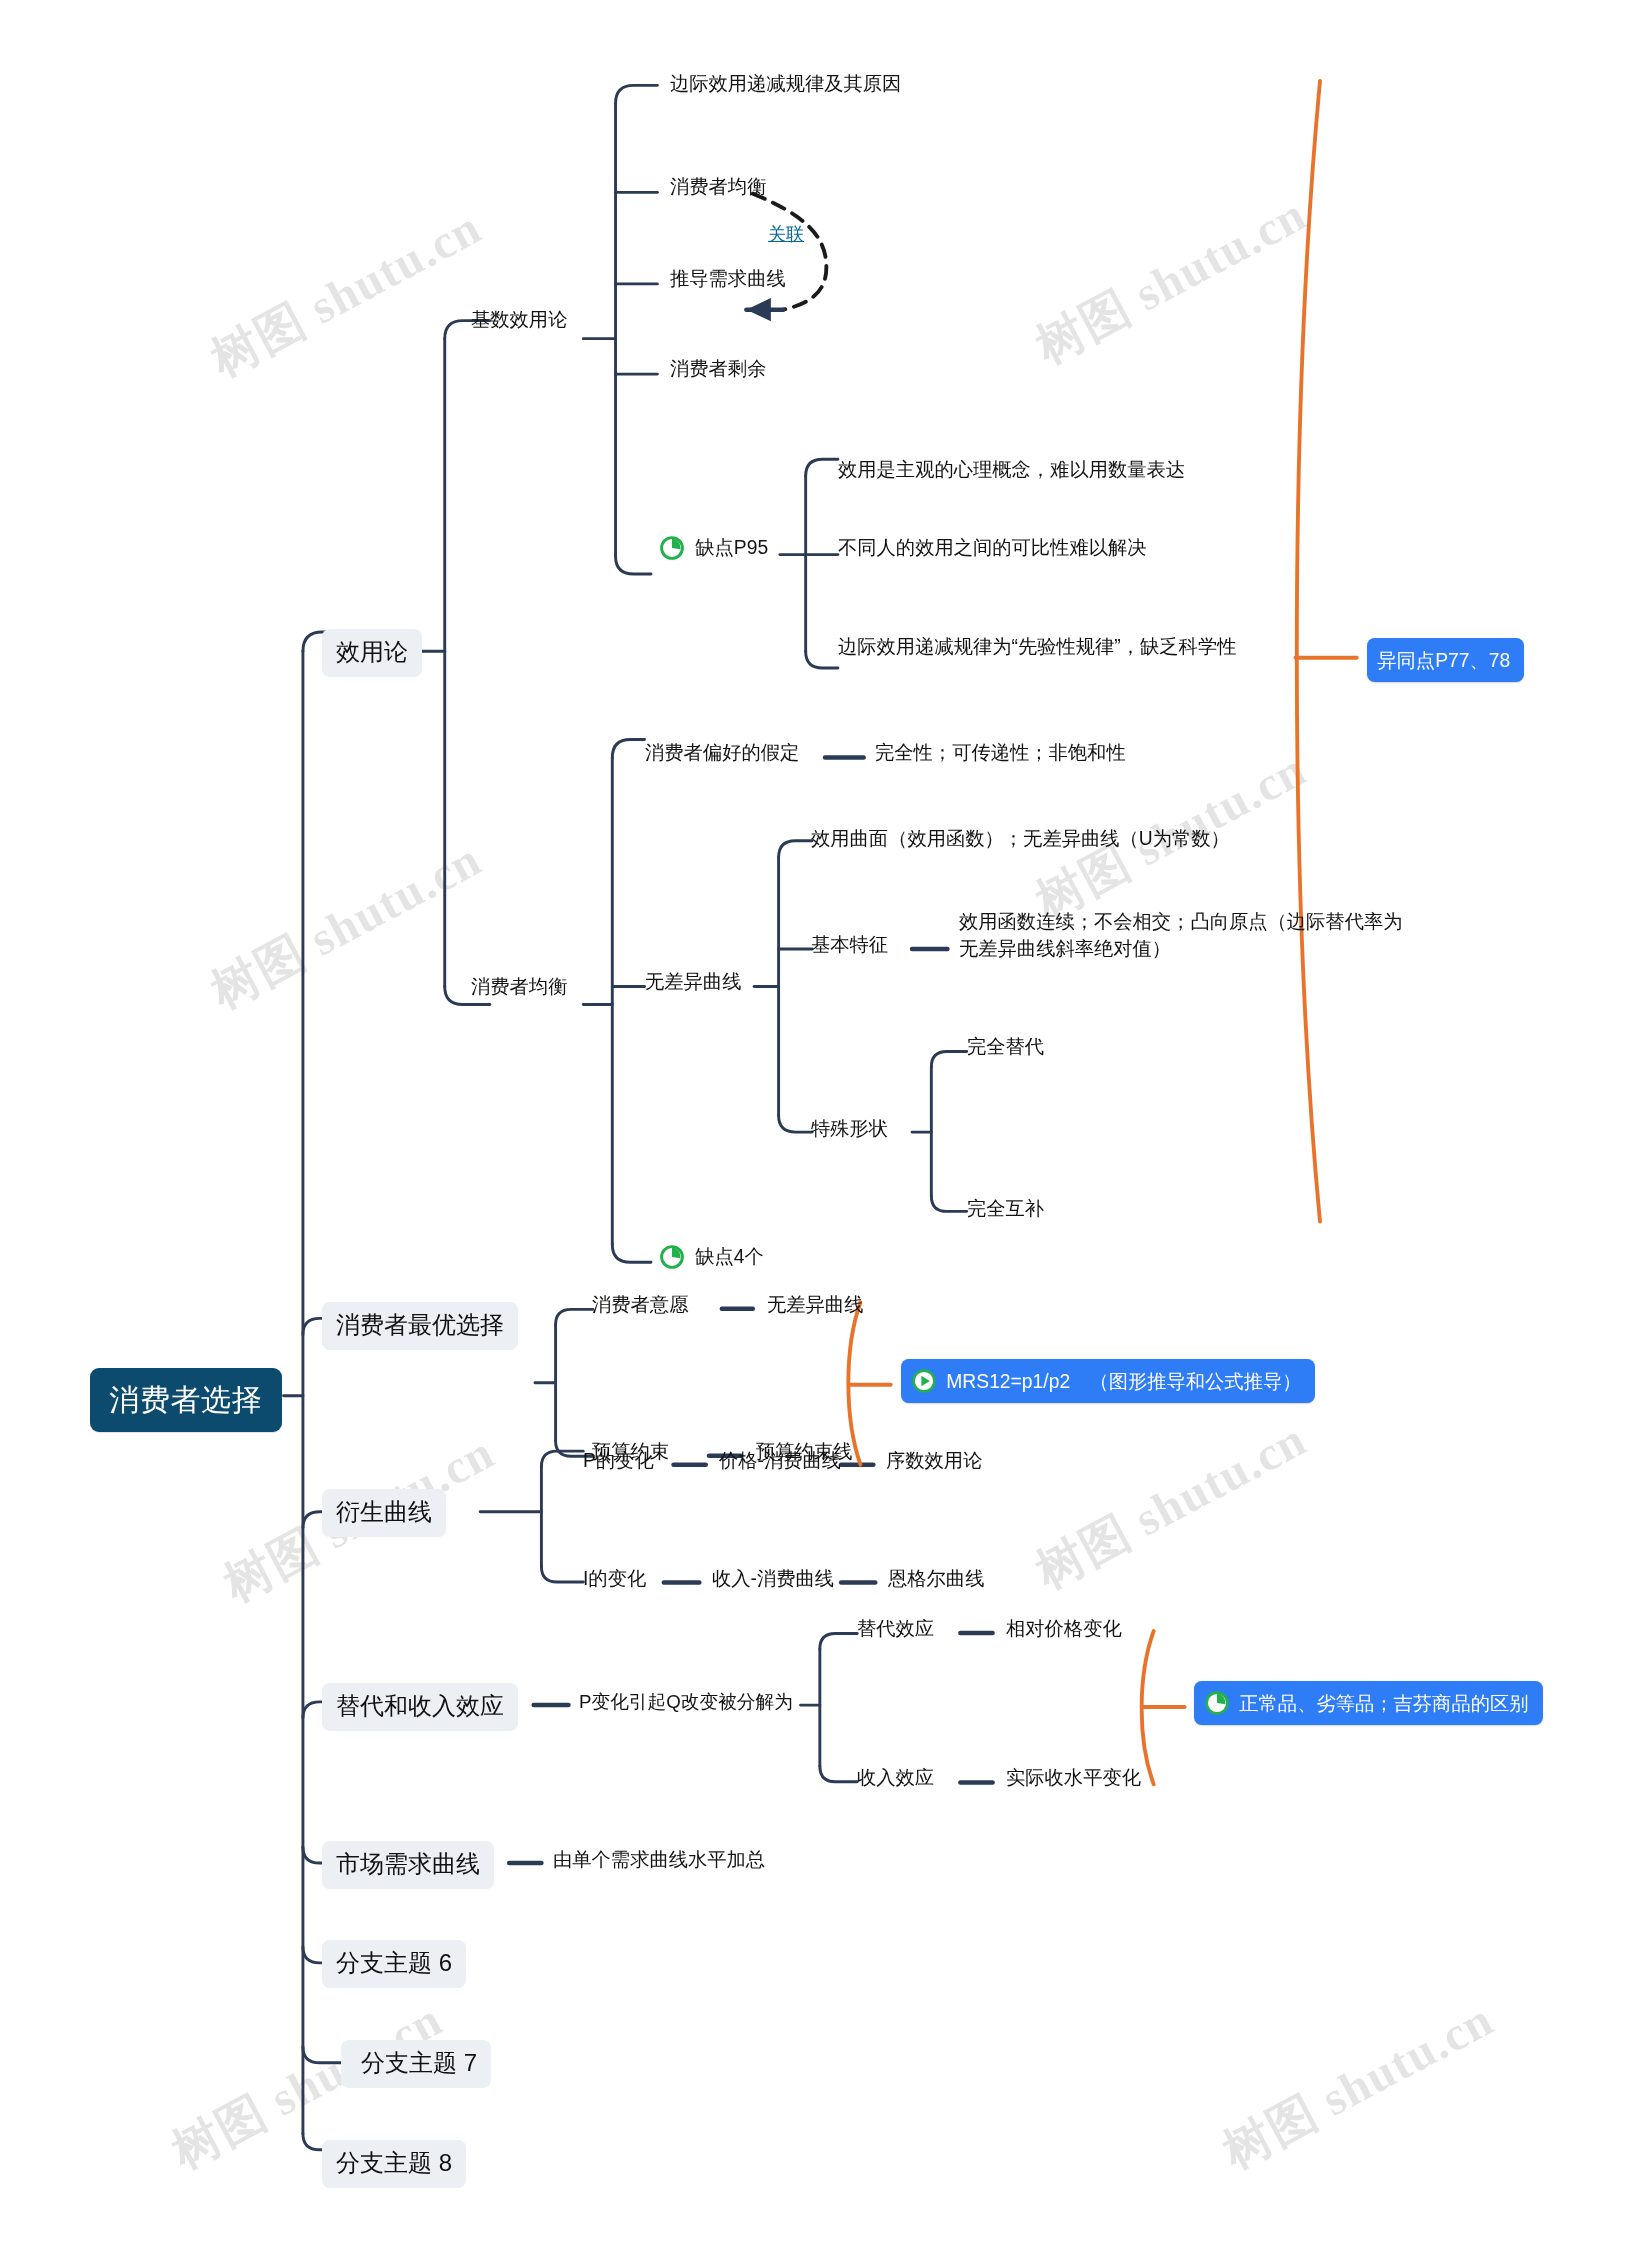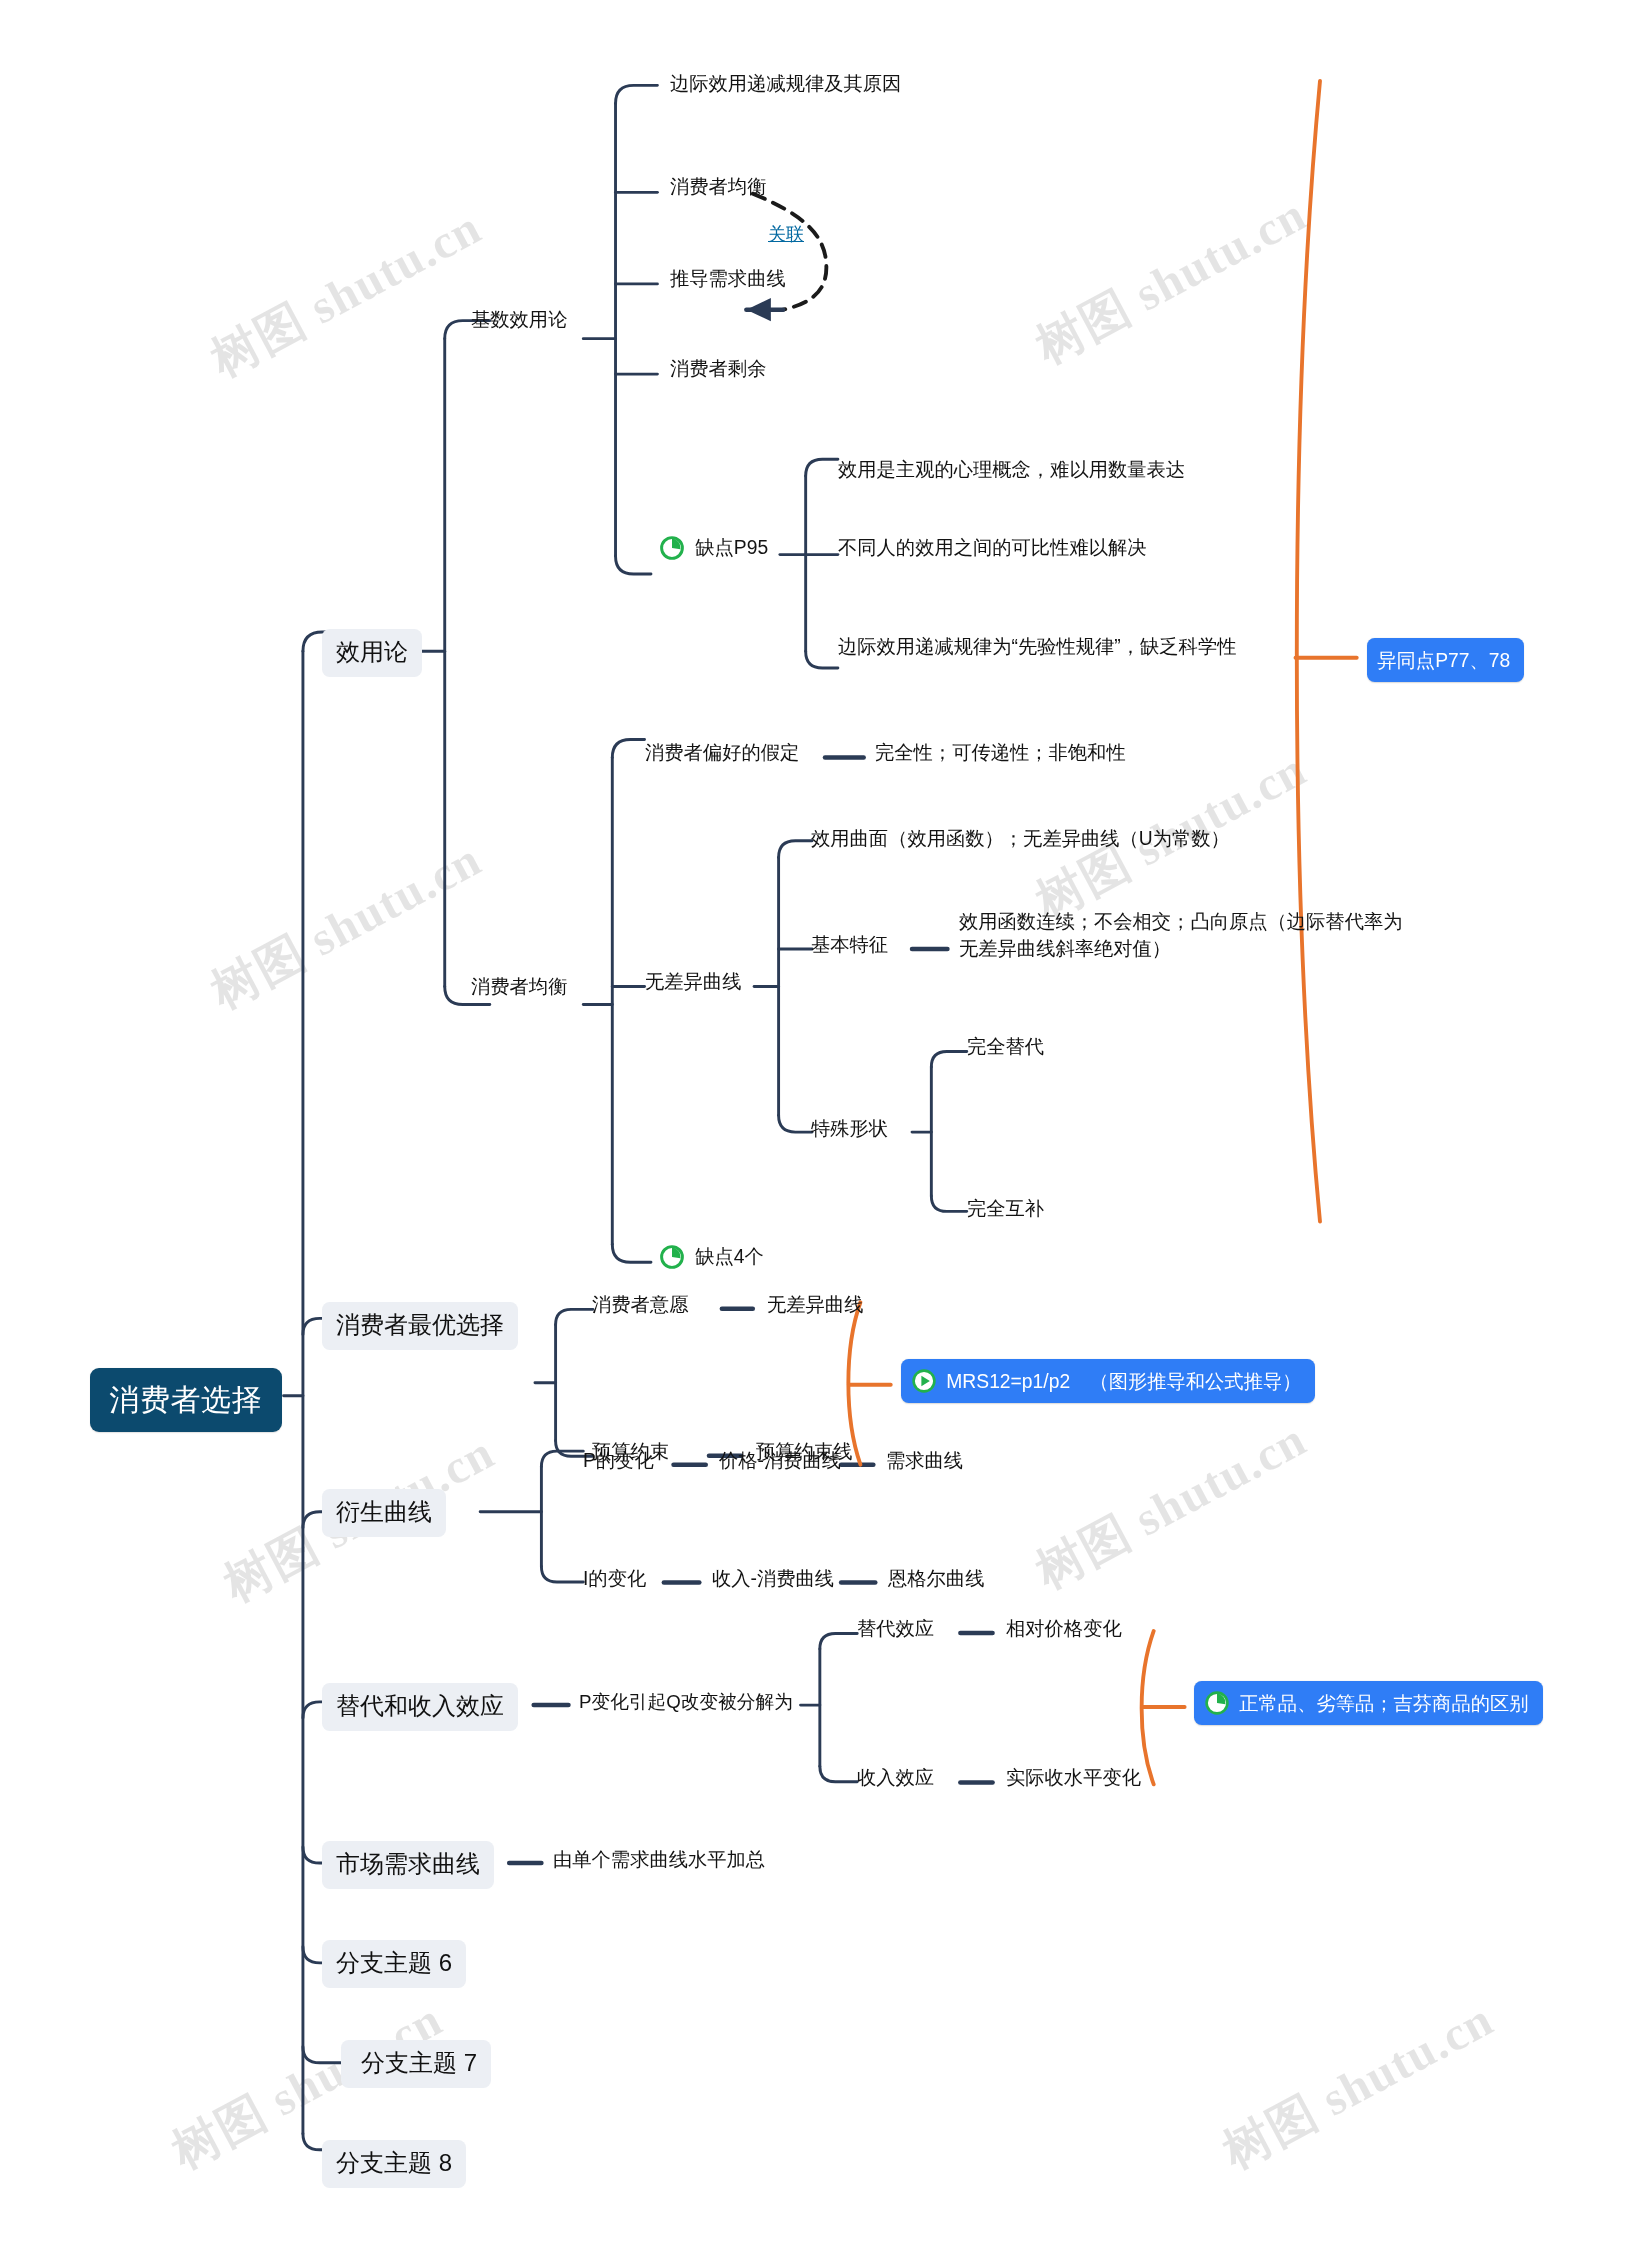--- a/index.html
+++ b/index.html
@@ -249,21 +249,21 @@
   <div class="node plain" style="left:767px; top:1293px;">无差异曲线</div>
 
   <div class="node plain" style="left:592px; top:1440px;">预算约束</div>
 
   <div class="node plain" style="left:756px; top:1440px;">预算约束线</div>
 
   <div class="node plain" style="left:583px; top:1449px;">P的变化</div>
 
   <div class="node plain" style="left:719px; top:1449px;">价格-消费曲线</div>
 
-  <div class="node plain" style="left:886px; top:1449px;">需求曲线</div>
+  <div class="node plain" style="left:886px; top:1449px;">序数效用论</div>
 
   <div class="node plain" style="left:583px; top:1567px;">I的变化</div>
 
   <div class="node plain" style="left:712px; top:1567px;">收入-消费曲线</div>
 
   <div class="node plain" style="left:888px; top:1567px;">恩格尔曲线</div>
 
   <div class="node plain small" style="left:579px; top:1690px;">P变化引起Q改变被分解为</div>
 
   <div class="node plain" style="left:857px; top:1617px;">替代效应</div>

